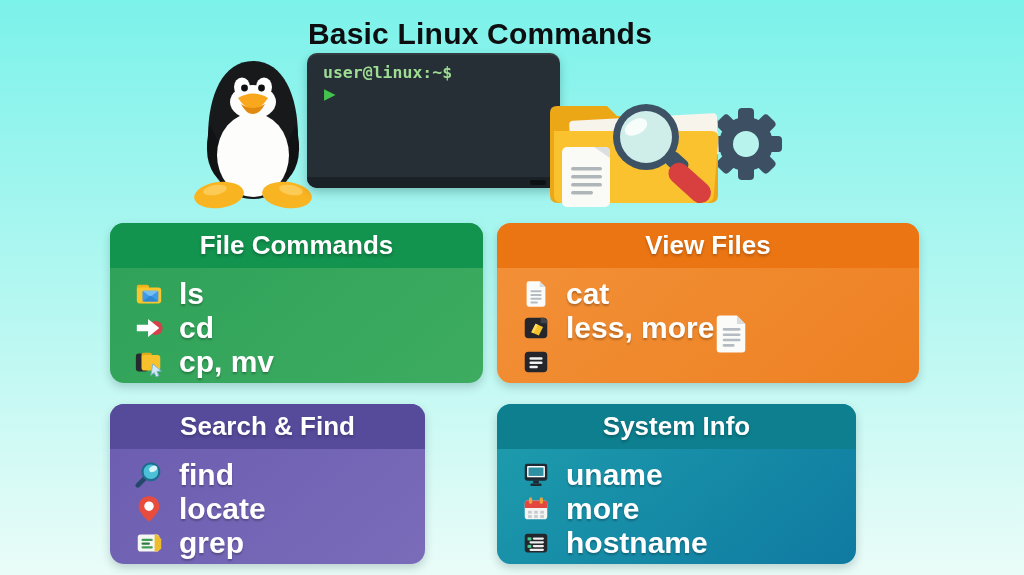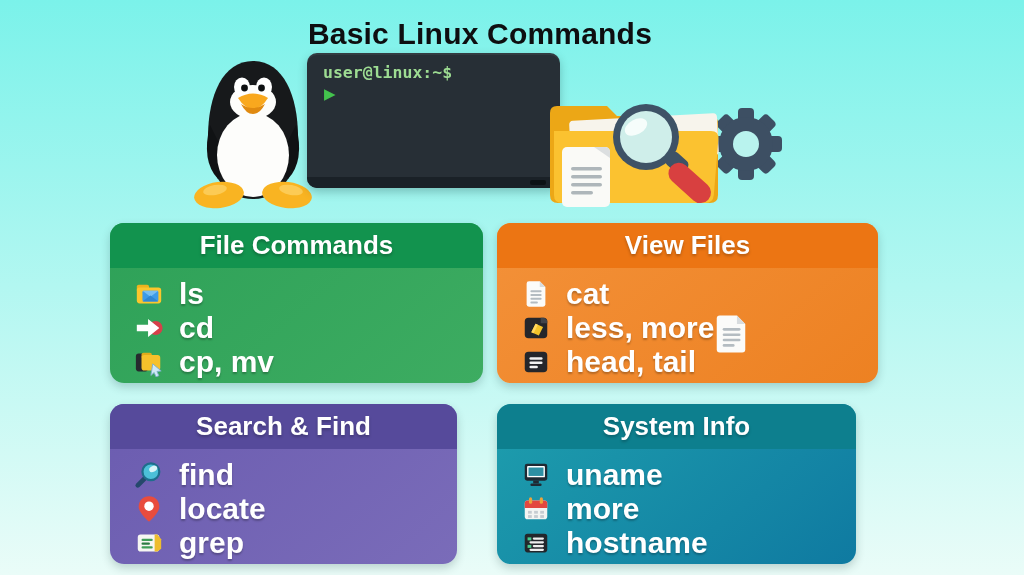--- a/index.html
+++ b/index.html
@@ -169,21 +169,21 @@
             <rect x="8" y="6" width="11" height="6" rx="2" fill="#e0ab1b"></rect>
             <rect x="8" y="8.5" width="20" height="16.5" rx="3" fill="#f6c12b"></rect>
             <path d="M20 18 l9 7.5 -4.5 .6 2 4.5 -3 1.2 -2-4.5 -3.5 3 z" fill="#cfe9f7" stroke="#7fb0cc" stroke-width="1"></path>
           </svg>
         </span>
         <span class="lbl">cp, mv</span>
       </div>
     </div>
   </section>
 
-  <section class="card" style="left: 497px; top: 212px; width: 381px; --hdr: #ec7513; --b1: #f39139; --b2: #ed8122;">
+  <section class="card" style="left: 497px; top: 212px; width: 422px; --hdr: #ec7513; --b1: #f39139; --b2: #ed8122;">
     <header class="card-header">
       <span>View Files</span>
     </header>
     <div class="card-body">
       <div class="row">
         <span class="ic">
           <svg viewBox="0 0 32 32">
             <path d="M6 5 q0-2.5 2.5-2.5 H20 l6 6 V27 q0 2.5-2.5 2.5 h-15 Q6 29.5 6 27 z" fill="#fbfbf9"></path>
             <path d="M20 2.5 l6 6 h-6 z" fill="#d8dcde"></path>
             <rect x="10" y="12" width="12" height="2" rx="1" fill="#b4bcc1"></rect>
@@ -207,36 +207,35 @@
       </div>
       <div class="row">
         <span class="ic">
           <svg viewBox="0 0 32 32">
             <rect x="4" y="5" width="24" height="22" rx="4" fill="#24262b"></rect>
             <rect x="9" y="11" width="14" height="2.6" rx="1.3" fill="#f2f2f2"></rect>
             <rect x="9" y="15.5" width="14" height="2.6" rx="1.3" fill="#f2f2f2"></rect>
             <rect x="9" y="20" width="9" height="2.6" rx="1.3" fill="#f2f2f2"></rect>
           </svg>
         </span>
-        <span class="lbl">head, tail</span>
       </div>
       <span class="float-doc">
         <svg viewBox="0 0 32 36">
           <path d="M4 5 q0-2.5 2.5-2.5 H21 l7 7 V31 q0 2.5-2.5 2.5 h-19 Q4 33.5 4 31 z" fill="#fbfbf9"></path>
           <path d="M21 2.5 l7 7 h-7 z" fill="#d8dcde"></path>
           <rect x="9" y="13" width="15" height="2.2" rx="1.1" fill="#b4bcc1"></rect>
           <rect x="9" y="17.5" width="15" height="2.2" rx="1.1" fill="#b4bcc1"></rect>
           <rect x="9" y="22" width="15" height="2.2" rx="1.1" fill="#b4bcc1"></rect>
           <rect x="9" y="26.5" width="10" height="2.2" rx="1.1" fill="#b4bcc1"></rect>
         </svg>
       </span>
     </div>
   </section>
 
-  <section class="card" style="left: 110px; top: 393px; width: 347px; --hdr: #564a9b; --b1: #6b5cb0; --b2: #7a6cb9;">
+  <section class="card" style="left: 110px; top: 393px; width: 315px; --hdr: #564a9b; --b1: #6b5cb0; --b2: #7a6cb9;">
     <header class="card-header">
       <span>Search &amp; Find</span>
     </header>
     <div class="card-body">
       <div class="row">
         <span class="ic">
           <svg viewBox="0 0 32 32">
             <path d="M12 19 L4 27" stroke="#24486b" stroke-width="5" stroke-linecap="round"></path>
             <circle cx="18" cy="12.5" r="9" fill="#4cc0d8" stroke="#1f6d8c" stroke-width="2.4"></circle>
             <ellipse cx="20.5" cy="9.5" rx="4.5" ry="3" fill="#d8f4f8" transform="rotate(-25 20.5 9.5)"></ellipse>

